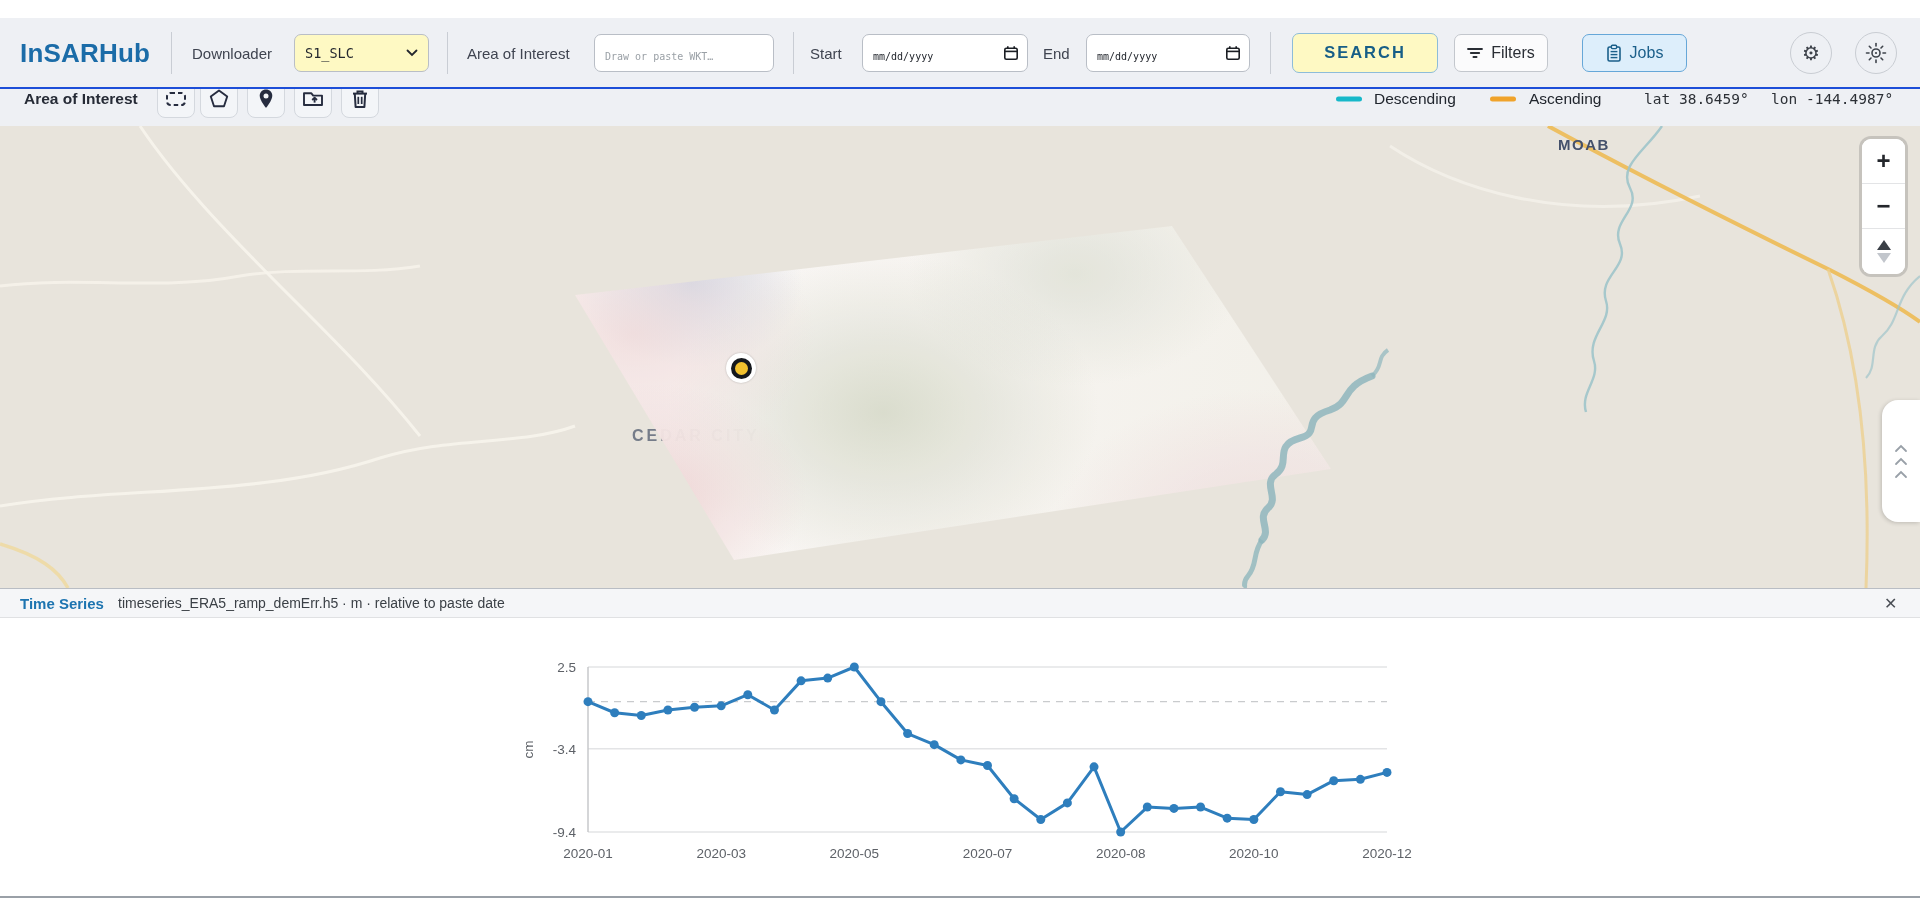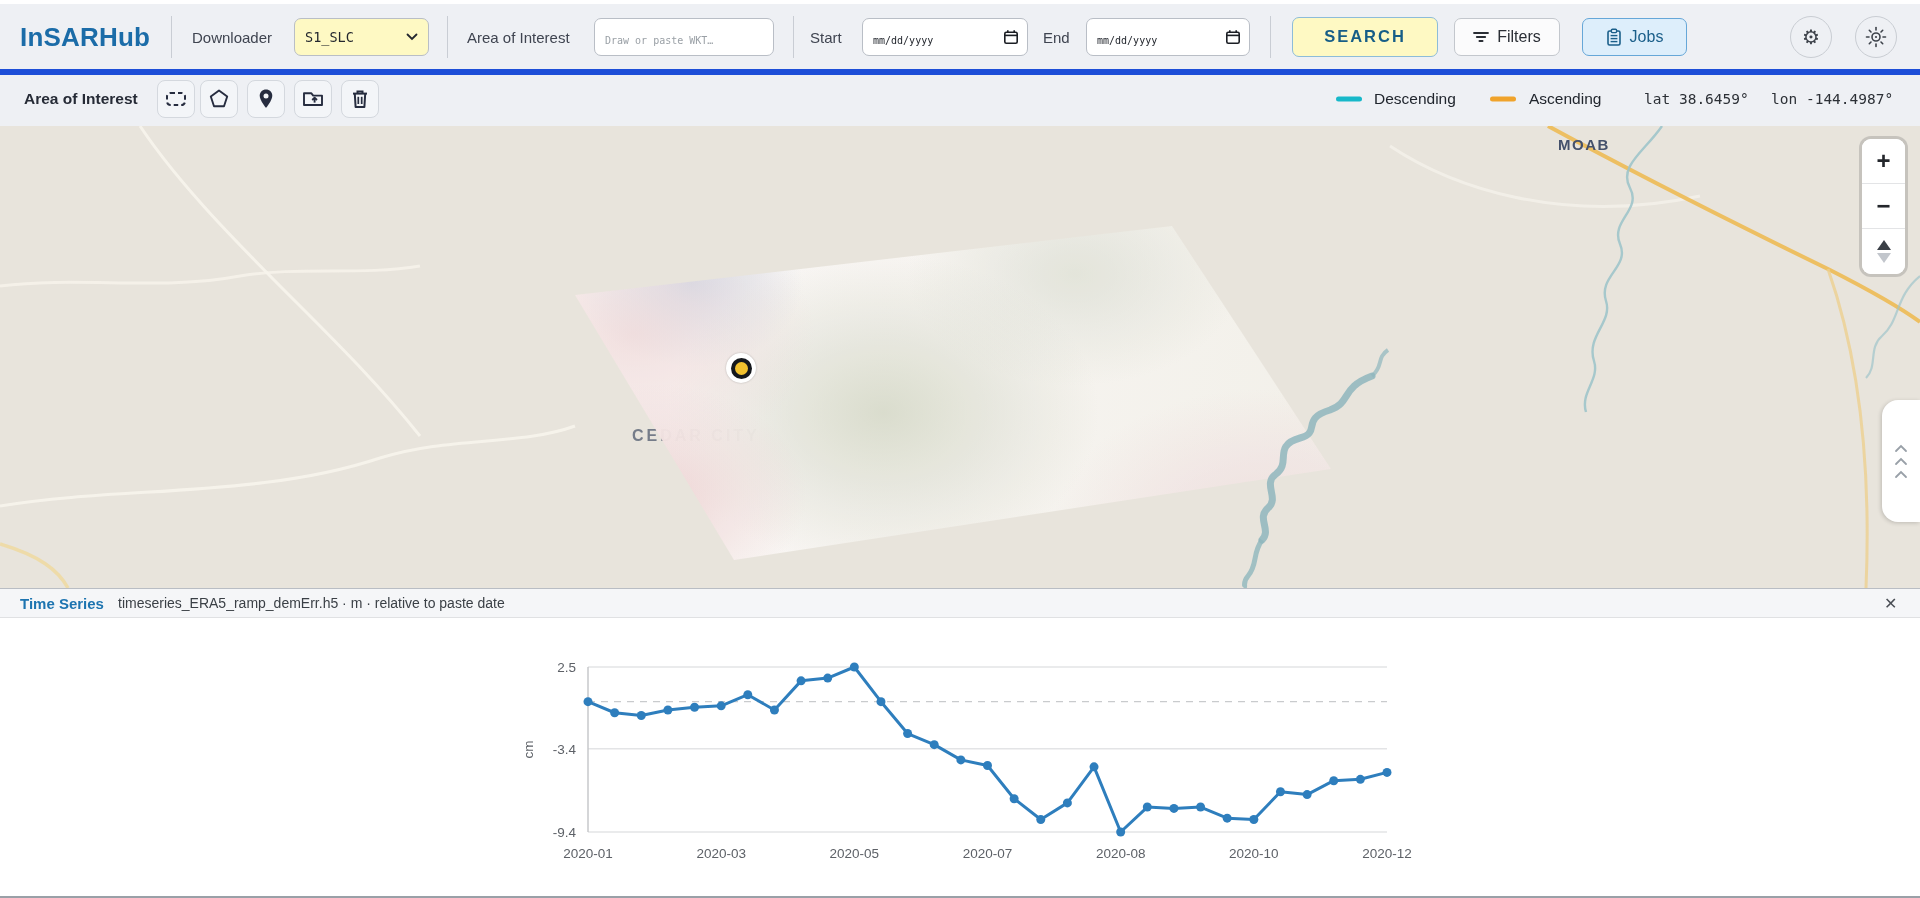--- a/index.html
+++ b/index.html
@@ -1,33 +1,33 @@
 <!DOCTYPE html>
 <html><head>
 <meta charset="utf-8">
 <style>
   * { margin:0; padding:0; box-sizing:border-box; }
   html,body { width:1920px; height:898px; font-family:"Liberation Sans", sans-serif; background:#fff; }
   #app { position:relative; width:1920px; height:898px; overflow:hidden; background:#fff; border-bottom:2px solid #9aa0a7; }
 
   
-  .topbar { position:absolute; left:0; top:4px; width:1920px; height:71px; background:#eef0f4; border-bottom:6px solid #1d4ed8; z-index:30; }
+  .topbar { position:absolute; left:0; top:18px; width:1920px; height:71px; background:#eef0f4; border-bottom:2px solid #1d4ed8; z-index:30; }
   .topbar .abs { position:absolute; top:50%; transform:translateY(-50%); }
   .logo { left:20px; font-size:26px; font-weight:bold; color:#1b6ca8; letter-spacing:.2px; }
   .vdiv { width:1px; height:42px; background:#c9cdd4; }
   .bar-label { font-size:15px; color:#3f4450; white-space:nowrap; }
   .field { background:#fef9c3; border:1px solid #b9bec6; border-radius:7px; height:38px; display:flex; align-items:center; padding:0 10px; font-family:"DejaVu Sans Mono", monospace; font-size:13.5px; color:#23272e; }
   .select-box { justify-content:space-between; cursor:pointer; }
   .wkt-input, .date-input { border:1px solid #b9bec6; border-radius:7px; height:38px; background:#fff; font-family:"DejaVu Sans Mono", monospace; font-size:10px; padding:8px 32px 0 10px; color:#23272e; width:100%; }
   .wkt-input::placeholder { color:#9aa0a6; }
   .input-wrap { position:relative; }
   .input-icon { position:absolute; right:9px; top:50%; transform:translateY(-50%); pointer-events:none; display:flex; }
   .btn { display:flex; align-items:center; justify-content:center; gap:8px; border-radius:7px; cursor:pointer; font-size:16px; }
   .btn-search { width:146px; height:40px; background:#fef9c3; border:1px solid #8dbcd9; color:#175e87; font-weight:bold; letter-spacing:2px; font-size:16.5px; }
-  .btn-filters { width:106px; height:38px; background:#fbfbfc; border:1px solid #c3c7cd; color:#2a2e35; }
+  .btn-filters { width:94px; height:38px; background:#fbfbfc; border:1px solid #c3c7cd; color:#2a2e35; }
   .btn-jobs { width:105px; height:38px; background:#ddeefb; border:1px solid #66a7d8; color:#1b5f8a; }
   .circle-btn { width:42px; height:42px; border-radius:50%; border:1px solid #c9cdd3; display:flex; align-items:center; justify-content:center; cursor:pointer; color:#3e434b; font-size:20px; background:transparent; }
 
   
   .toolbar2 { position:absolute; left:0; top:71px; width:1920px; height:55px; background:#eef0f4; z-index:25; }
   .toolbar2 .abs { position:absolute; top:50%; transform:translateY(-50%); }
   .aoi-title { left:24px; font-size:15.5px; font-weight:bold; color:#262b36; }
   .tool-btn { width:38px; height:38px; border:1px solid #d4d8de; border-radius:8px; background:#f3f5f8; display:flex; align-items:center; justify-content:center; cursor:pointer; }
   .legend-pill { width:26px; height:5px; border-radius:3px; }
   .legend-label { font-size:15.5px; color:#21262e;text-align:center; }

